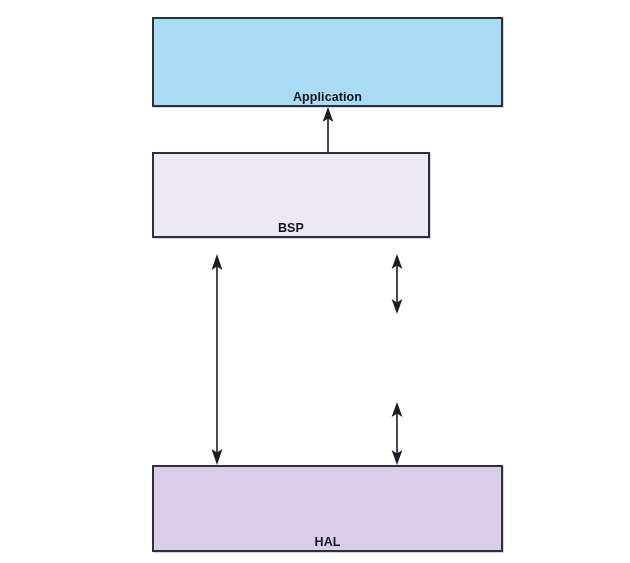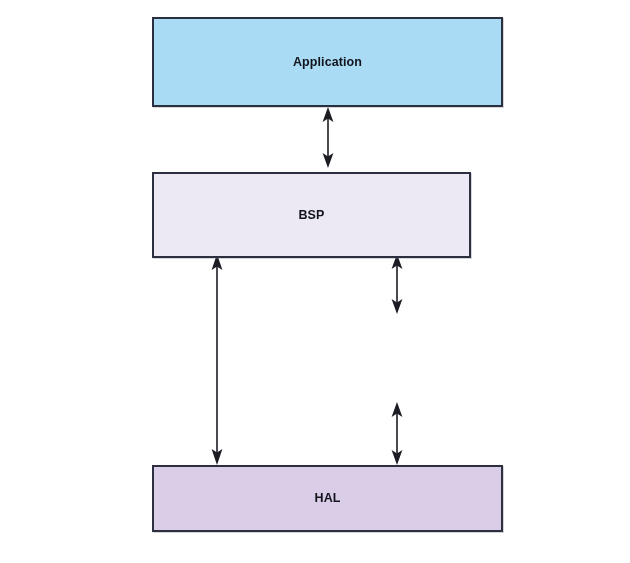--- a/index.html
+++ b/index.html
@@ -15,21 +15,21 @@
     width: 630px;
     height: 563px;
     background: #ffffff;
     overflow: hidden;
   }
   .node {
     position: absolute;
     box-sizing: border-box;
     border: 2px solid #2b2f40;
     display: flex;
-    align-items: center;
+    align-items: flex-end;
     justify-content: center;
     box-shadow: 1px 1px 0 rgba(120,120,130,0.30);
   }
   .node-label {
     font-size: 12.5px;
     font-weight: bold;
     color: #12141c;
     letter-spacing: 0.1px;
     text-align: center;
     line-height: 1.2;
@@ -37,37 +37,37 @@
   }
   #node-application {
     left: 152px;
     top: 17px;
     width: 351px;
     height: 90px;
     background: #a9dbf5;
   }
   #node-bsp {
     left: 152px;
-    top: 172px;
-    width: 319px;
+    top: 152px;
+    width: 278px;
     height: 86px;
     background: #ece8f4;
   }
   #node-driver {
     left: 292px;
     top: 314px;
     width: 211px;
     height: 88px;
     background: #eaf4fc;
   }
   #node-hal {
     left: 152px;
     top: 465px;
     width: 351px;
-    height: 67px;
+    height: 87px;
     background: #d9cde7;
   }
   .edge-layer {
     position: absolute;
     left: 0;
     top: 0;
     width: 630px;
     height: 563px;
     pointer-events: none;
   }

